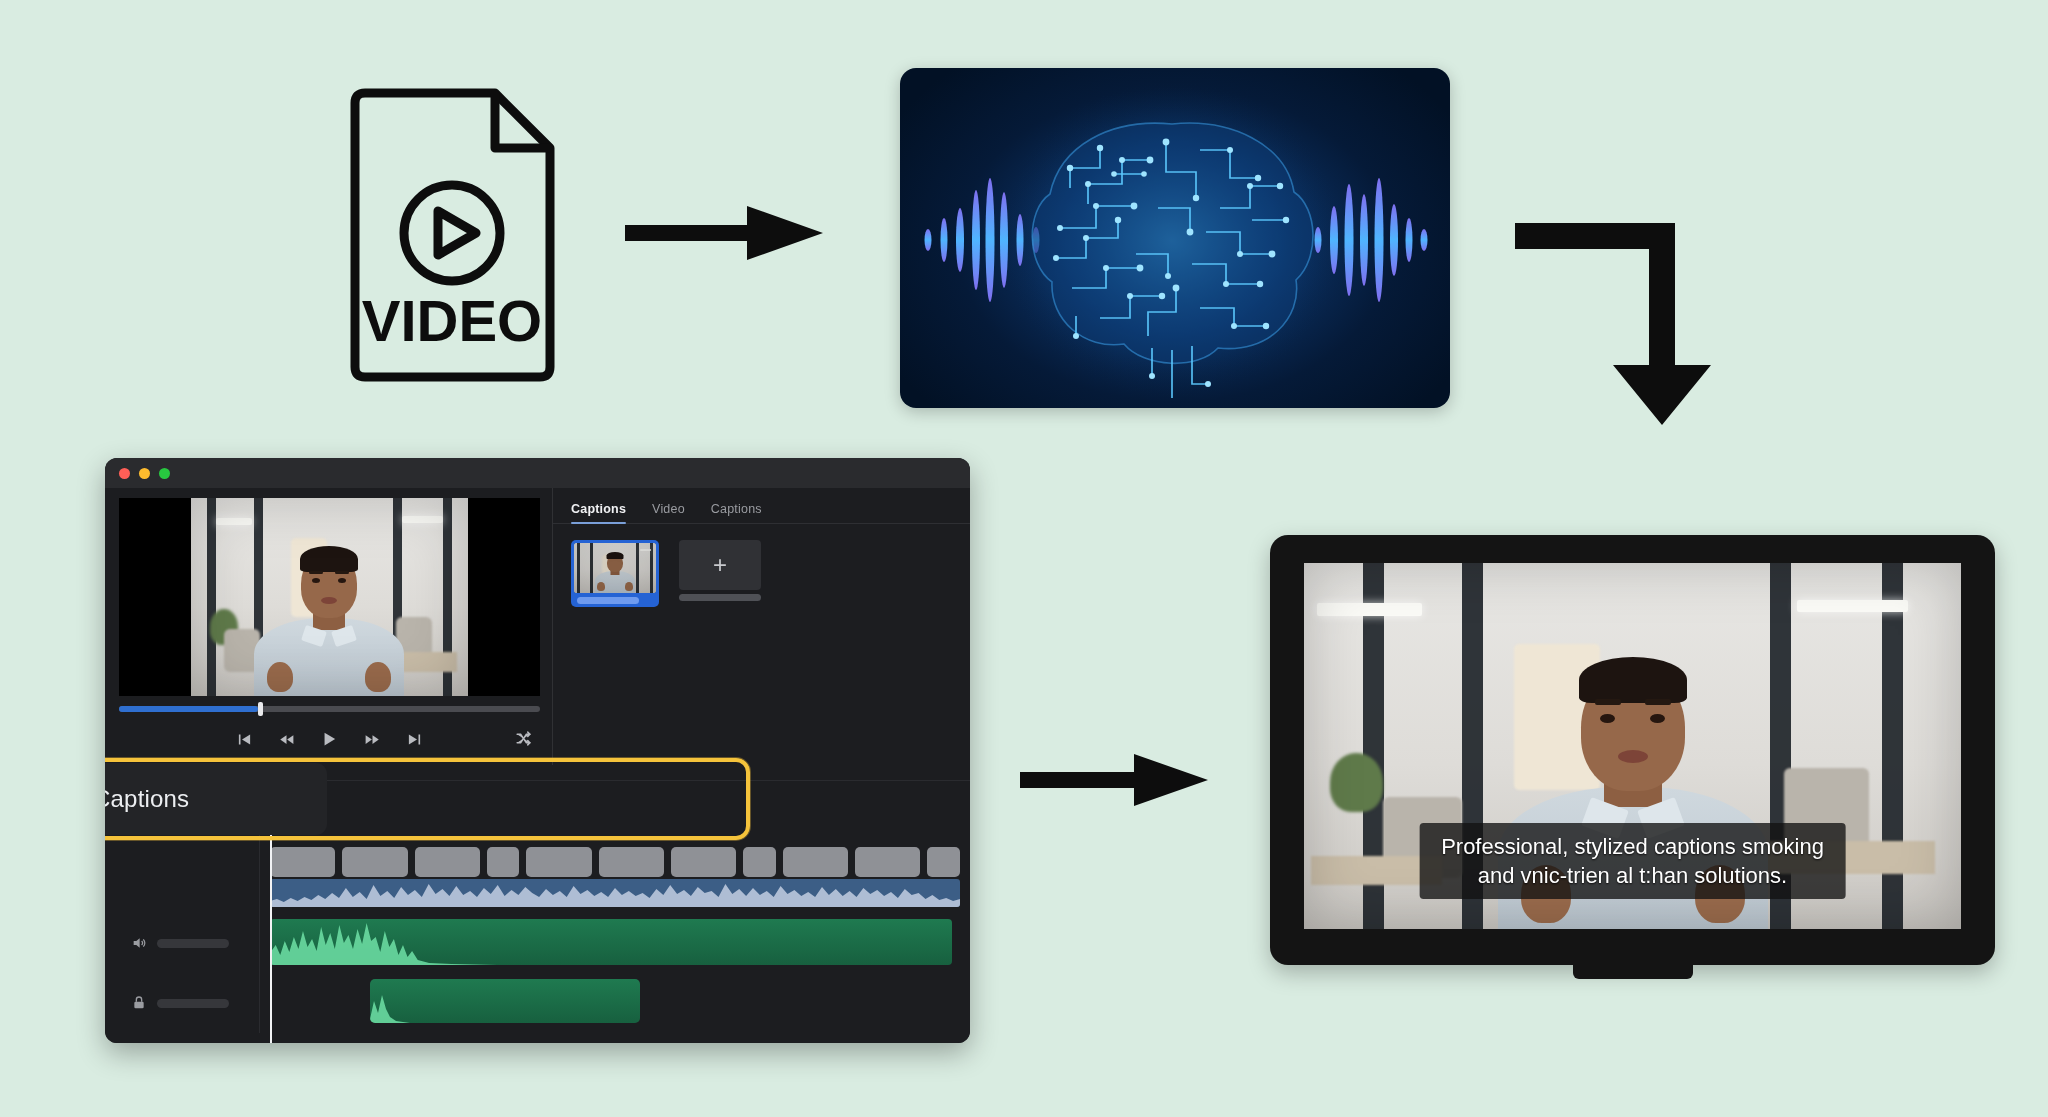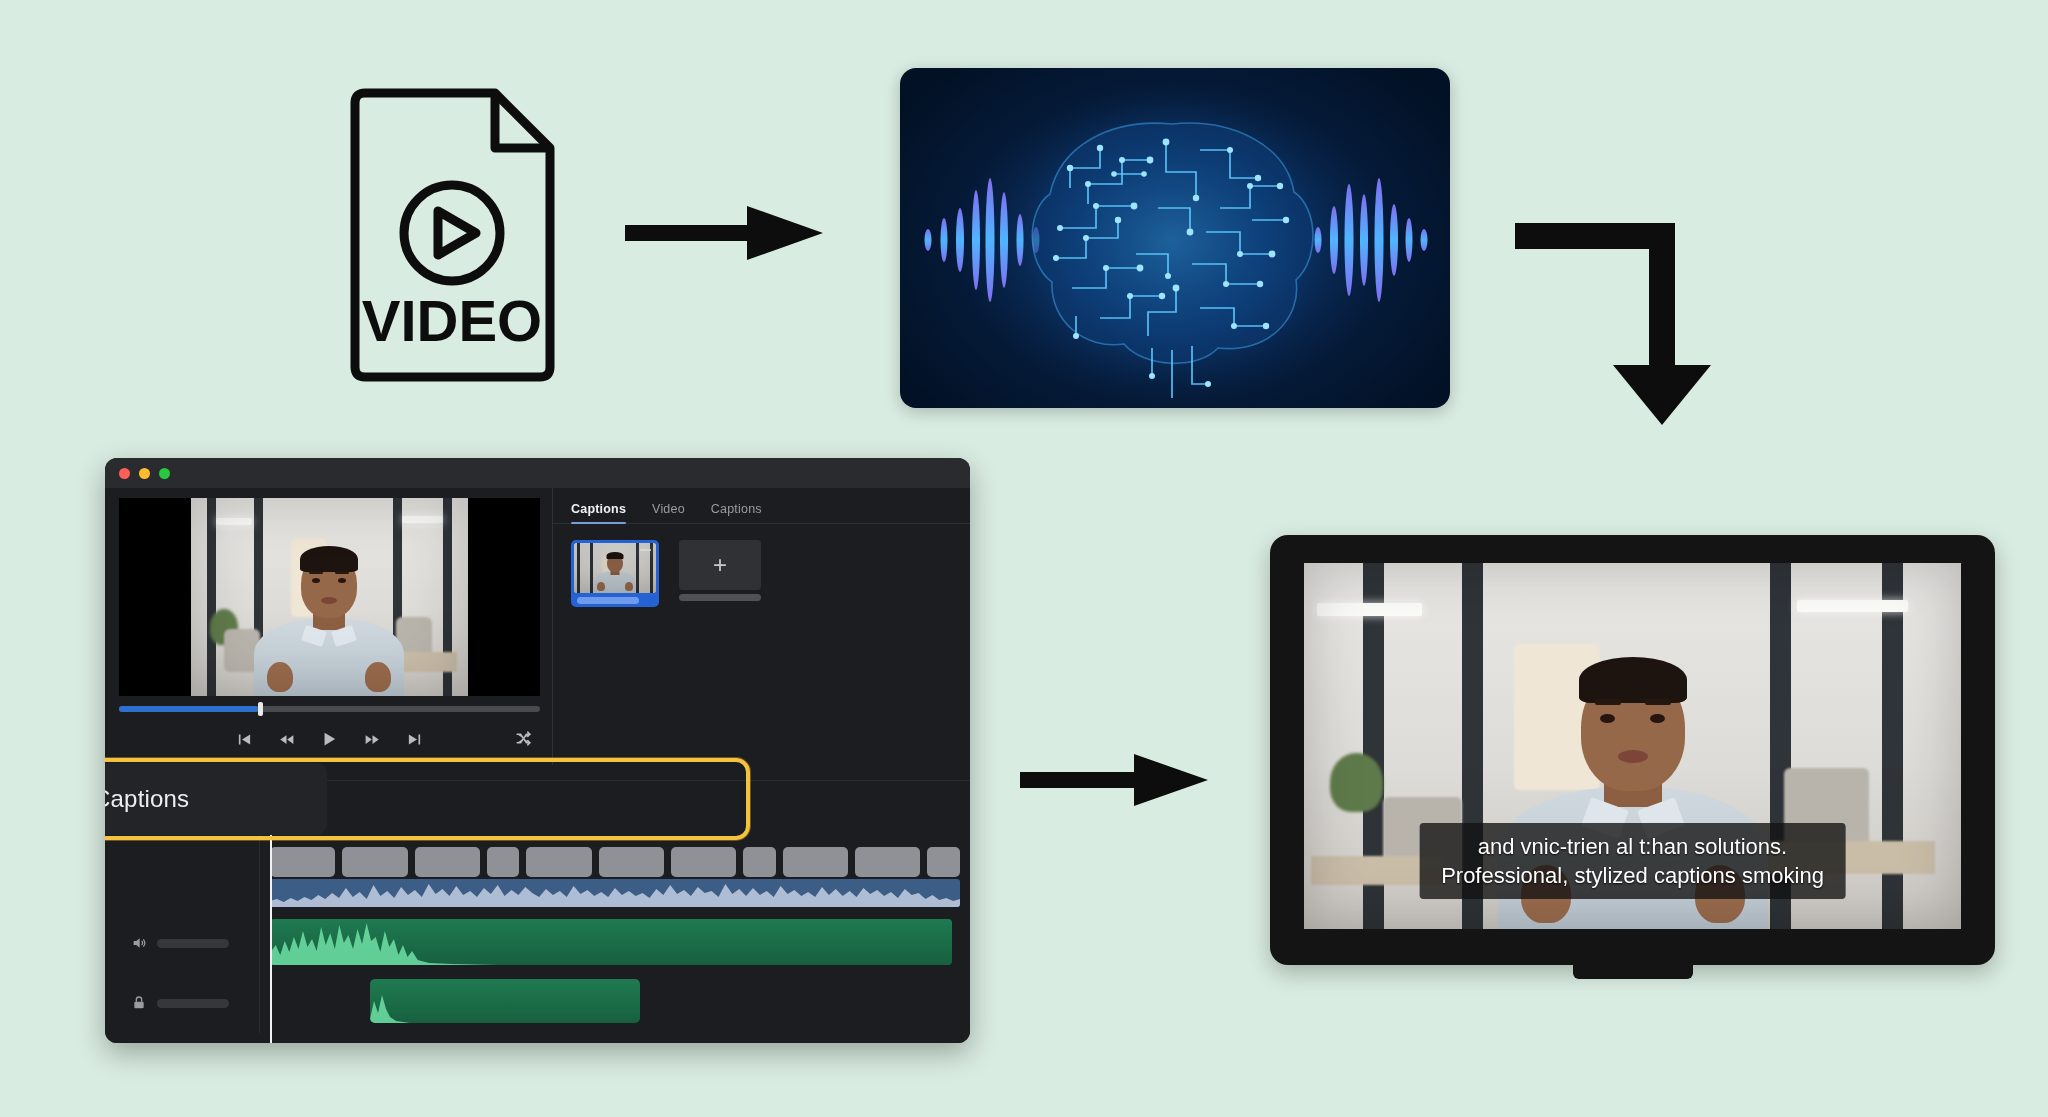--- a/index.html
+++ b/index.html
@@ -535,19 +535,19 @@
           <div class="eyeR" style="left:calc(50% + 17px);bottom:206px;width:15px;height:9px"></div>
           <div class="mouth" style="bottom:166px;width:30px;height:13px"></div>
           <div class="collarL" style="left:calc(50% - 48px);bottom:96px;width:40px;height:30px;transform:rotate(20deg);border-radius:3px"></div>
           <div class="collarR" style="left:calc(50% + 8px);bottom:96px;width:40px;height:30px;transform:rotate(-20deg);border-radius:3px"></div>
           <div class="handL" style="left:calc(50% - 112px);bottom:6px;width:50px;height:58px"></div>
           <div class="handR" style="left:calc(50% + 62px);bottom:6px;width:50px;height:58px"></div>
         </div>
         <div class="vignette"></div>
       </div>
       <div id="tv-caption">
+        <p>Professional, stylized captions smoking</p>
         <p>and vnic-trien al t:han solutions.</p>
-        <p>Professional, stylized captions smoking</p>
       </div>
     </div>
   </div>
 
 </div>
 
 </body></html>

